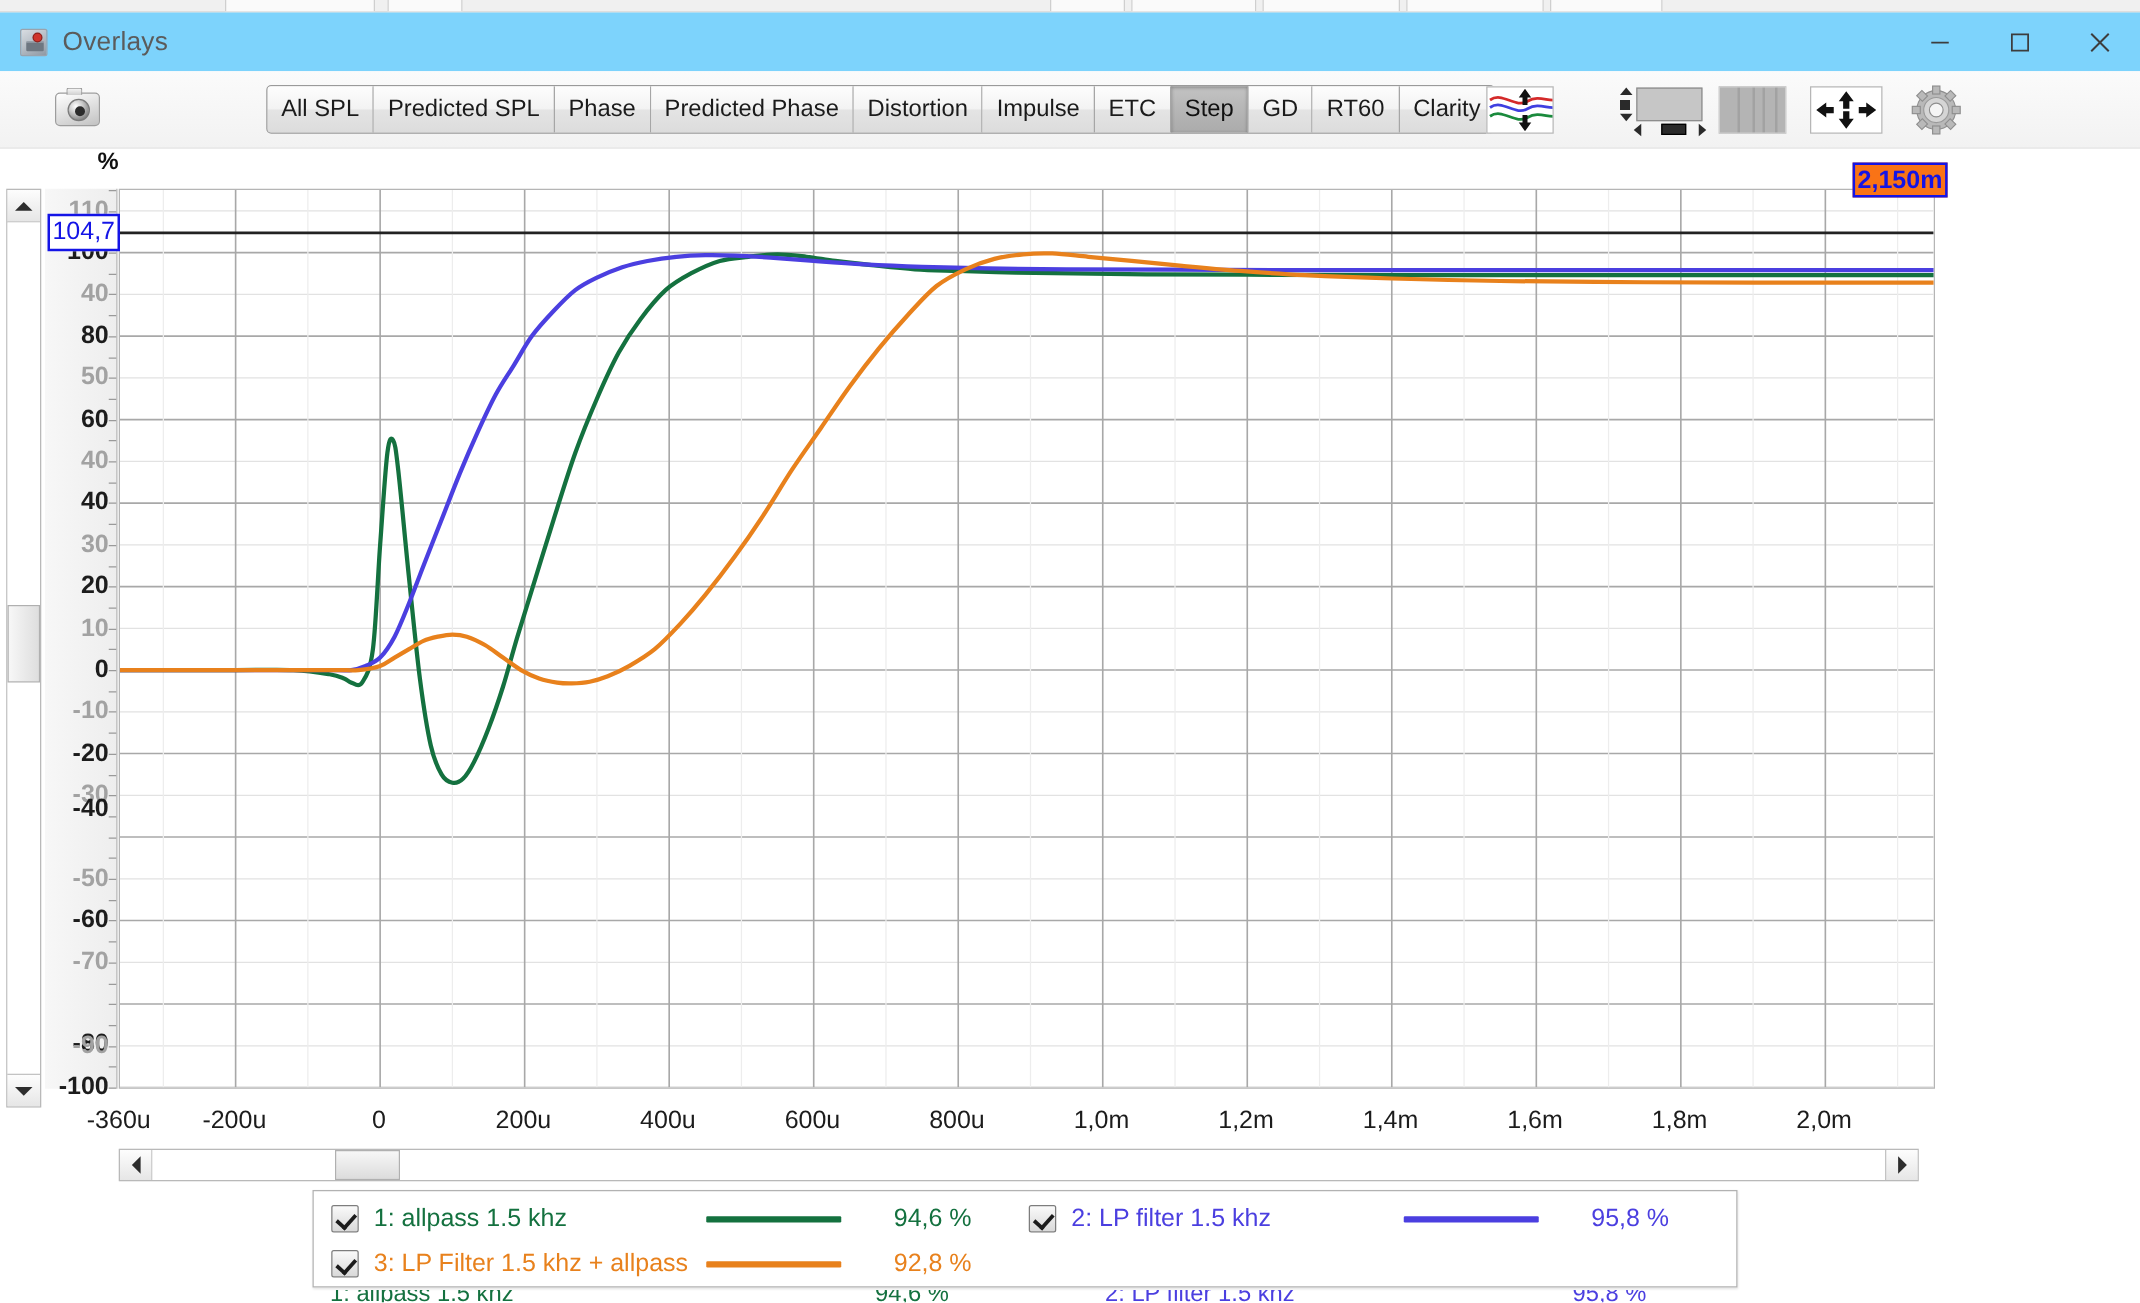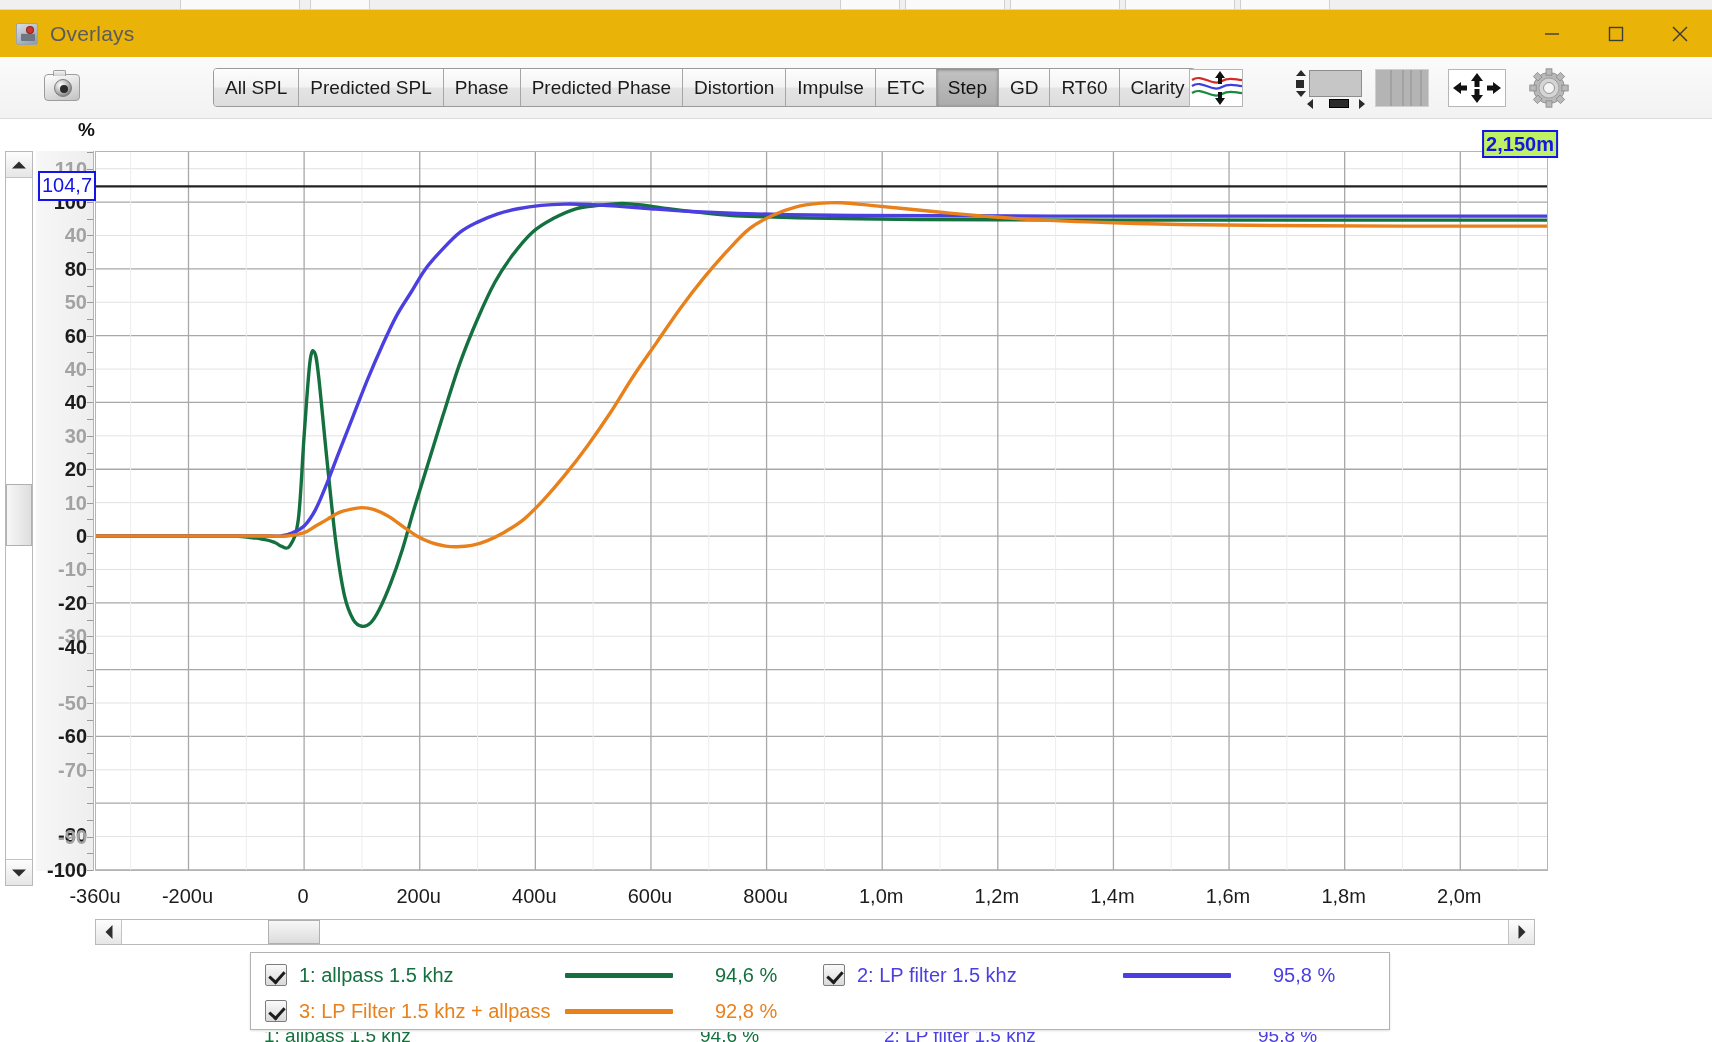--- a/index.html
+++ b/index.html
@@ -17,21 +17,21 @@
   
   .top-strip {
     position:absolute; left:0; top:0; width:1712px; height:10px;
     background:#f0f0f0; border-bottom:1px solid #d8d8d8;
   }
   .top-strip .seg { position:absolute; top:0; height:9px; background:#fafafa; border-left:1px solid #cfcfcf; border-right:1px solid #cfcfcf;}
 
   
   .titlebar {
     position:absolute; left:0; top:10px; width:1712px; height:47px;
-    background:#eab308;
+    background:#7dd3fc;
     display:flex; align-items:center;
   }
   .title-icon {
     width:22px; height:22px; margin-left:16px; margin-right:12px;
     border-radius:2px; position:relative; overflow:hidden;
     background:linear-gradient(150deg,#d9dde2 0%,#b9c0c8 45%,#8f99a4 100%);
     border:1px solid #9aa3ad;
     flex:0 0 auto;
   }
   .title-icon::before{
@@ -193,21 +193,21 @@
   
   .xaxis{
     position:absolute; left:95px; top:752px; width:1453px; height:46px;
   }
   .xtick{
     position:absolute; top:14px; transform:translateX(-50%);
     font-size:20px; color:#1c1c1c; white-space:nowrap;
   }
   .xcursor{
     position:absolute; top:11px; transform:translateX(-50%);
-    border:2px solid #1414e6; color:#1414e6; background:#bef264;
+    border:2px solid #1414e6; color:#1414e6; background:#f97316;
     font-size:20px; font-weight:bold; line-height:24px; height:28px; padding:0 2px;
     z-index:6; white-space:nowrap;
   }
 
   
   .hscroll{
     position:absolute; left:95px; top:800px; width:1440px; height:26px;
     background:#f1f1f1; border:1px solid #b9b9b9; display:flex;
   }
   .hs-btn{ width:26px; background:linear-gradient(#fdfdfd,#e6e6e6); border-right:1px solid #c3c3c3; position:relative;}

